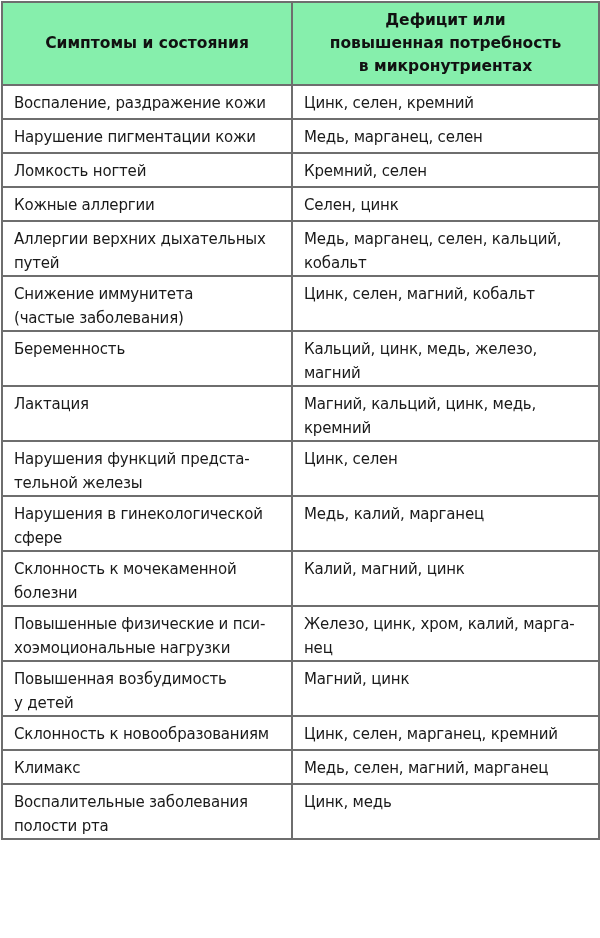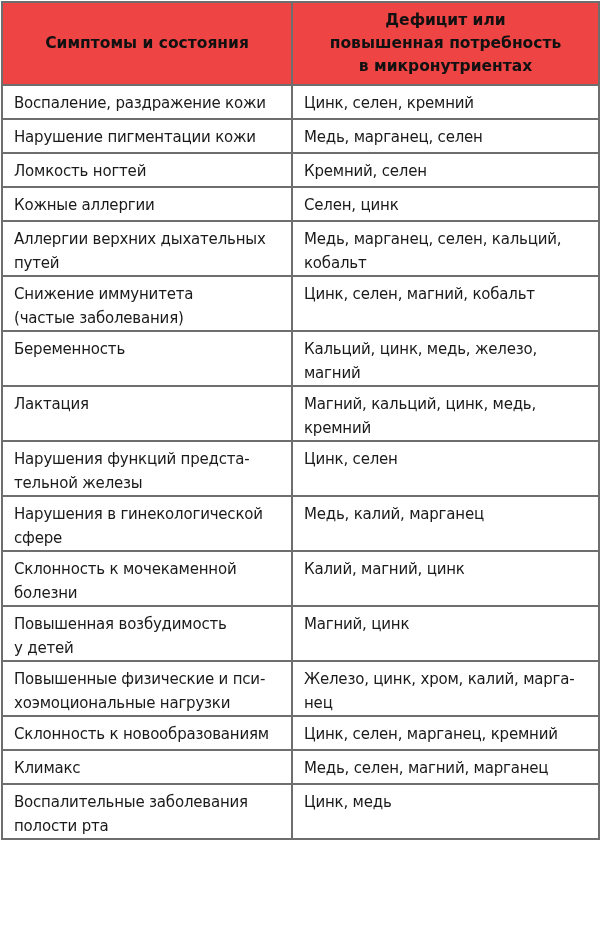--- a/index.html
+++ b/index.html
@@ -27,21 +27,21 @@
     }
     col.c1 { width: 290px; }
     col.c2 { width: 307px; }
     th, td {
       border: 2px solid #6e6e6e;
       vertical-align: top;
       text-align: left;
       padding: 0 10px 0 11px;
     }
     th {
-      background: #ef4444;
+      background: #86efac;
       font-weight: bold;
       font-size: 15.5px;
       line-height: 23px;
       text-align: center;
       vertical-align: middle;
       height: 81px;
       padding: 0 6px;
       color: #111;
     }
     td {
@@ -174,35 +174,35 @@
           <td>
             <span class="line">Склонность к мочекаменной</span>
             <span class="line">болезни</span>
           </td>
           <td>
             <span class="line">Калий, магний, цинк</span>
           </td>
         </tr>
         <tr class="two">
           <td>
+            <span class="line">Повышенные физические и пси-</span>
+            <span class="line">хоэмоциональные нагрузки</span>
+          </td>
+          <td>
+            <span class="line">Железо, цинк, хром, калий, марга-</span>
+            <span class="line">нец</span>
+          </td>
+        </tr>
+        <tr class="two">
+          <td>
             <span class="line">Повышенная возбудимость</span>
             <span class="line">у детей</span>
           </td>
           <td>
             <span class="line">Магний, цинк</span>
-          </td>
-        </tr>
-        <tr class="two">
-          <td>
-            <span class="line">Повышенные физические и пси-</span>
-            <span class="line">хоэмоциональные нагрузки</span>
-          </td>
-          <td>
-            <span class="line">Железо, цинк, хром, калий, марга-</span>
-            <span class="line">нец</span>
           </td>
         </tr>
         <tr class="one">
           <td>
             <span class="line">Склонность к новообразованиям</span>
           </td>
           <td>
             <span class="line">Цинк, селен, марганец, кремний</span>
           </td>
         </tr>

